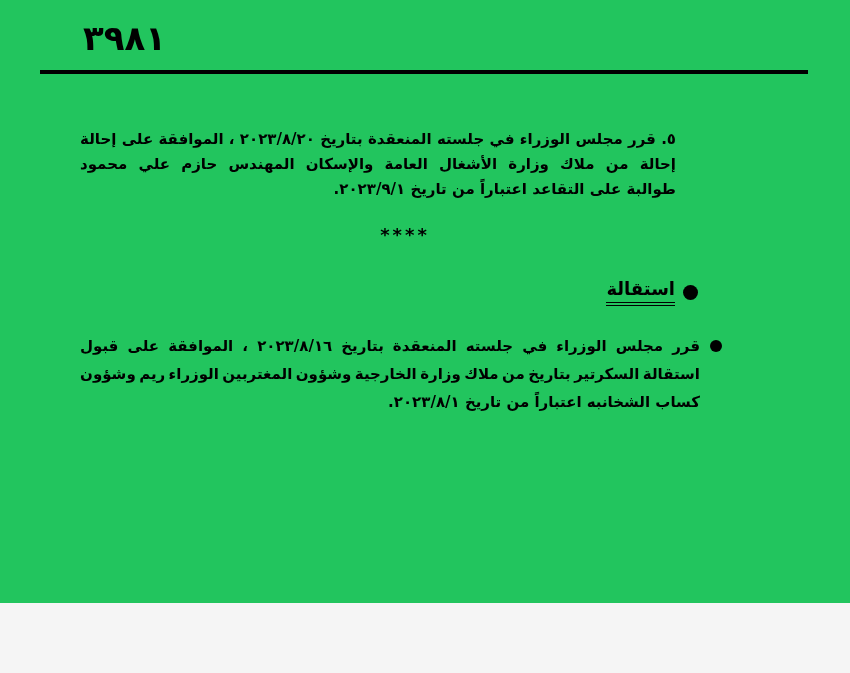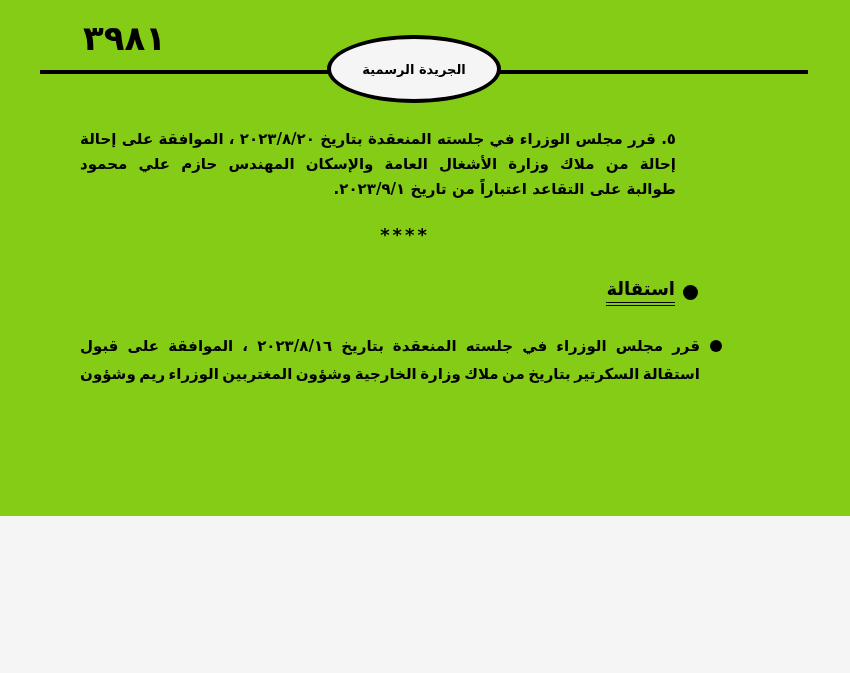--- a/index.html
+++ b/index.html
@@ -3,22 +3,22 @@
 <meta charset="utf-8">
 <style>
   html, body {
     margin: 0;
     padding: 0;
     background: #f5f5f5;
   }
   .page {
     position: relative;
     width: 850px;
-    height: 516px;
-    background: #84cc16;
+    height: 603px;
+    background: #22c55e;
     color: #000;
     font-family: "DejaVu Sans", sans-serif;
     overflow: hidden;
   }
   .page-number {
     position: absolute;
     top: 18px;
     left: 83px;
     font-size: 34px;
     font-weight: bold;
@@ -117,23 +117,20 @@
 </style>
 </head>
 <body>
 
 <div class="page">
 
   <div class="page-number">٣٩٨١</div>
 
   <div class="header-rule"></div>
 
-  <div class="header-ellipse">
-    <span>الجريدة الرسمية</span>
-  </div>
 
   <div class="para para1">
     <div class="line just">
         <span>٥.</span>
         <span>قرر</span>
         <span>مجلس</span>
         <span>الوزراء</span>
         <span>في</span>
         <span>جلسته</span>
         <span>المنعقدة</span>
@@ -190,15 +187,16 @@
         <span>من</span>
         <span>ملاك</span>
         <span>وزارة</span>
         <span>الخارجية</span>
         <span>وشؤون</span>
         <span>المغتربين</span>
         <span>الوزراء</span>
         <span>ريم</span>
         <span>وشؤون</span>
       </div>
+    <div class="line last">كساب الشخانبه اعتباراً من تاريخ ٢٠٢٣/٨/١.</div>
   </div>
 
 </div>
 
 </body></html>

